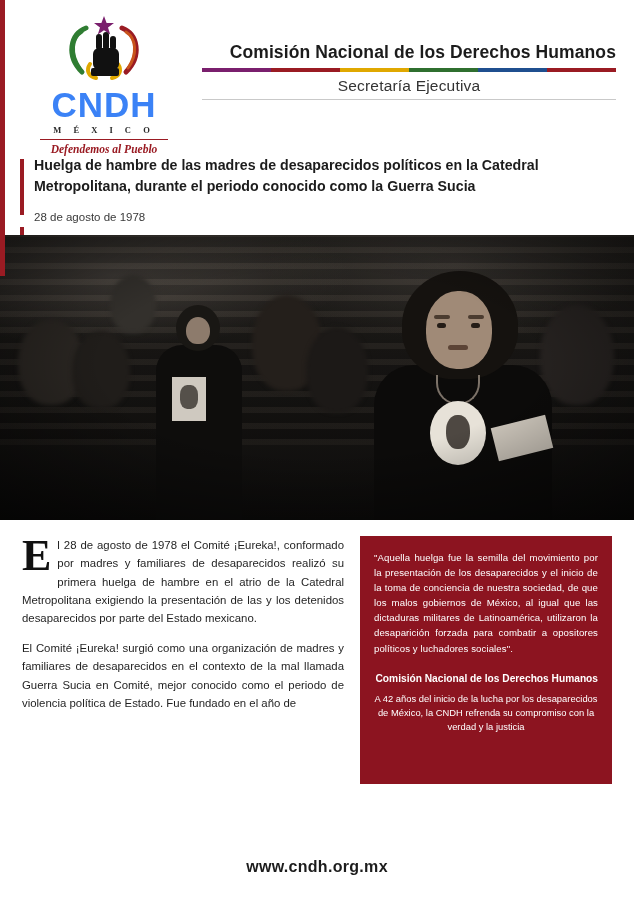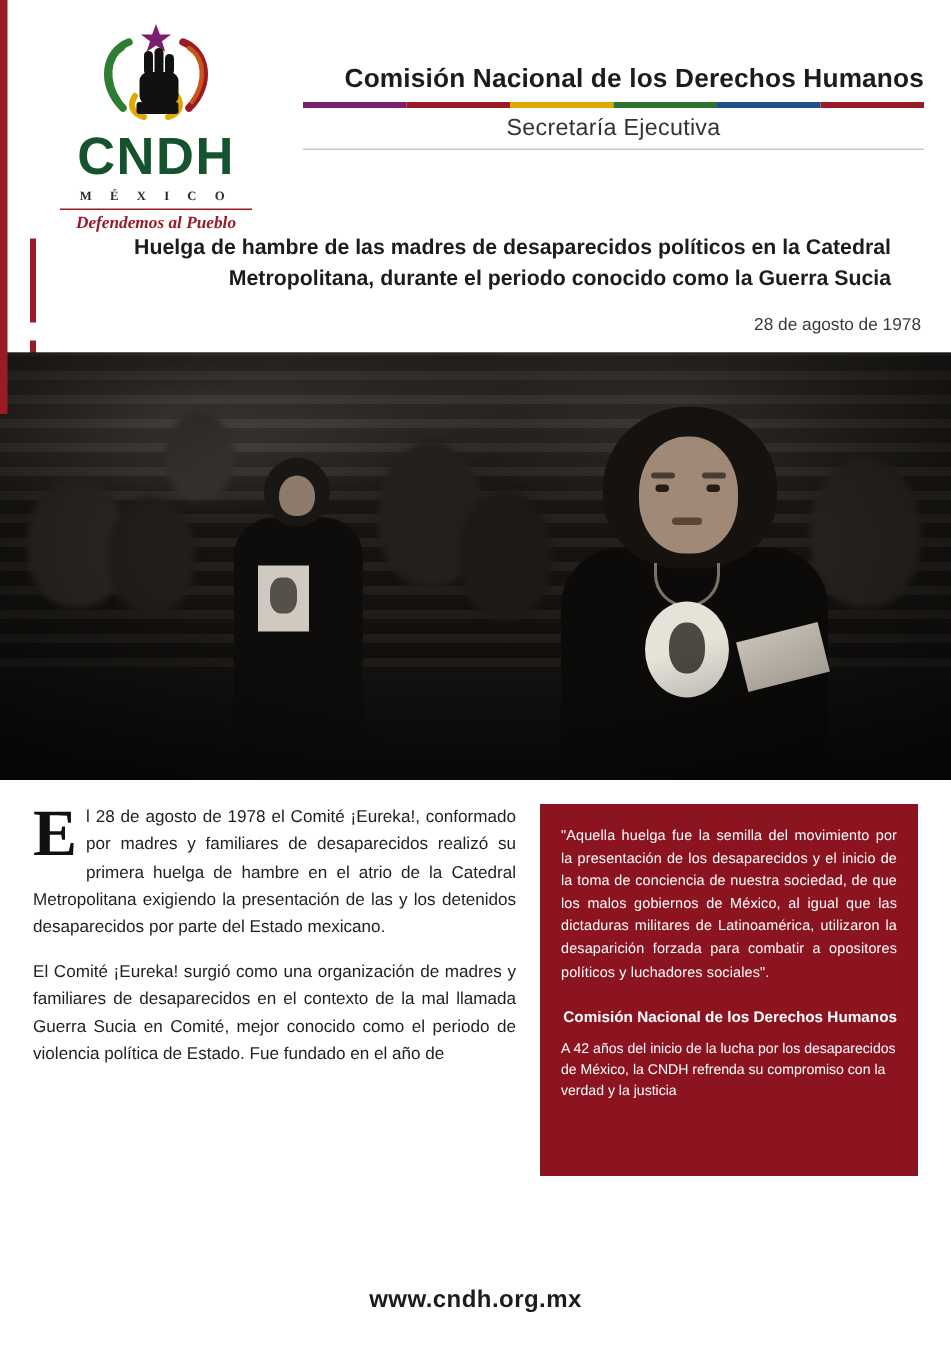--- a/index.html
+++ b/index.html
@@ -33,21 +33,21 @@
   .logo-emblem {
     position: relative;
     width: 96px; height: 72px;
   }
   .logo-emblem svg { display: block; }
   .logo-word {
     font-family: "Liberation Sans", sans-serif;
     font-weight: bold;
     font-size: 35px;
     letter-spacing: 1px;
-    color: #14532d;
+    color: #3b82f6;
     line-height: 1;
     margin-top: 1px;
   }
   .logo-mex {
     font-size: 8.5px;
     letter-spacing: 5px;
     color: #2b2b2b;
     margin-top: 3px;
     font-weight: bold;
     font-family: Liberation Serif, serif;
@@ -94,21 +94,20 @@
   .header-sub-rule {
     height: 1px;
     background: #c9c9c9;
     margin-top: 4px;
   }
 
   
   .title-block {
     position: relative;
     padding: 10px 20px 12px 20px;
-    text-align: right;
   }
   .title-accent {
     position: absolute;
     left: 20px; top: 14px;
     width: 4px; height: 56px;
     background: #9a1b23;
   }
   .doc-title {
     margin-left: 14px;
     font-size: 14.2px;
@@ -285,21 +284,21 @@
   .quote-attrib {
     margin-top: 16px;
     font-size: 10.2px;
     font-weight: bold;
     text-align: right;
     line-height: 1.4;
   }
   .quote-note {
     margin-top: 6px;
     font-size: 9.4px;
-    text-align: left;
+    text-align: center;
     line-height: 1.5;
   }
 
   
   .footer {
     position: absolute;
     left: 0; right: 0; bottom: 0;
     height: 62px;
     display: flex;
     align-items: center;

